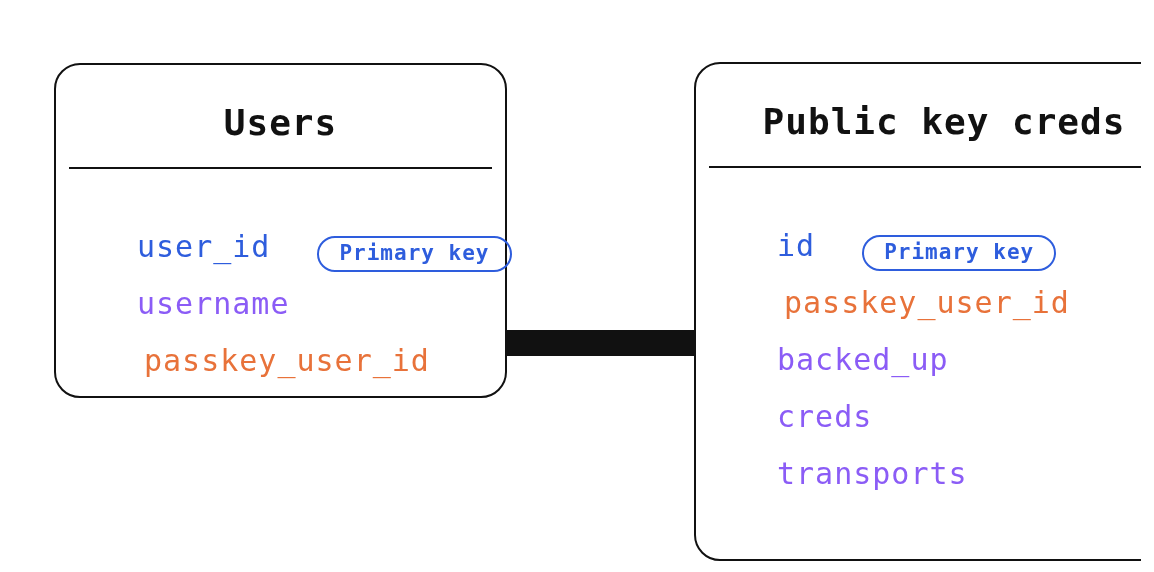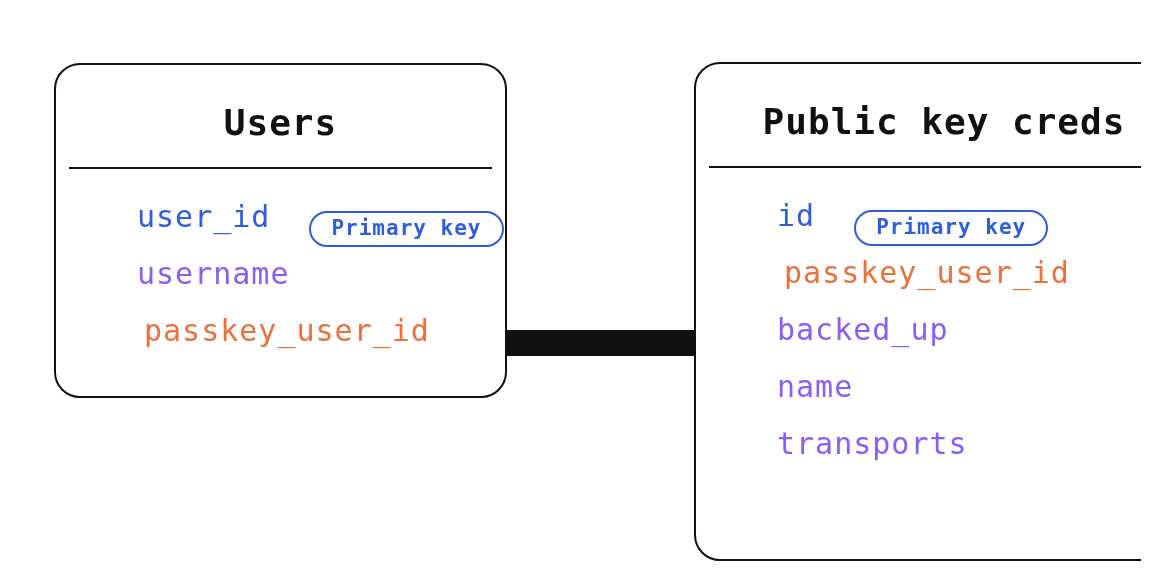--- a/index.html
+++ b/index.html
@@ -49,22 +49,23 @@
     font-weight: bold;
     letter-spacing: 1px;
     white-space: nowrap;
   }
   .table-body {
     padding: 34px 20px 0 42px;
   }
   .field-row {
     height: 57px;
     display: flex;
-    align-items: flex-end;
+    align-items: flex-start;
     white-space: nowrap;
+    gap: 8px;
   }
   .field-name {
     font-size: 30px;
     letter-spacing: 1px;
     color: #8b5cf6;
   }
   .field-name.blue { color: var(--blue); }
   .field-name.orange { color: var(--orange); margin-left: 7px; }
   .pk-badge {
     display: inline-flex;
@@ -72,20 +73,21 @@
     justify-content: center;
     margin-left: 26px;
     border: 2px solid var(--blue);
     border-radius: 999px;
     color: var(--blue);
     font-size: 21px;
     font-weight: bold;
     letter-spacing: 1px;
     padding: 3px 20px 5px 20px;
     white-space: nowrap;
+    margin-top: 20px;
   }
   .connector {
     position: absolute;
     left: 479px;
     top: 304px;
     width: 191px;
     height: 2px;
     background: var(--line);
     z-index: 1;
   }
@@ -120,21 +122,21 @@
         <span class="field-name blue">id</span>
         <span class="pk-badge">Primary key</span>
       </div>
       <div class="field-row">
         <span class="field-name orange">passkey_user_id</span>
       </div>
       <div class="field-row">
         <span class="field-name">backed_up</span>
       </div>
       <div class="field-row">
-        <span class="field-name">name</span>
+        <span class="field-name">creds</span>
       </div>
       <div class="field-row">
         <span class="field-name">transports</span>
       </div>
     </div>
   </div>
 
 </div>
 
 </body></html>

